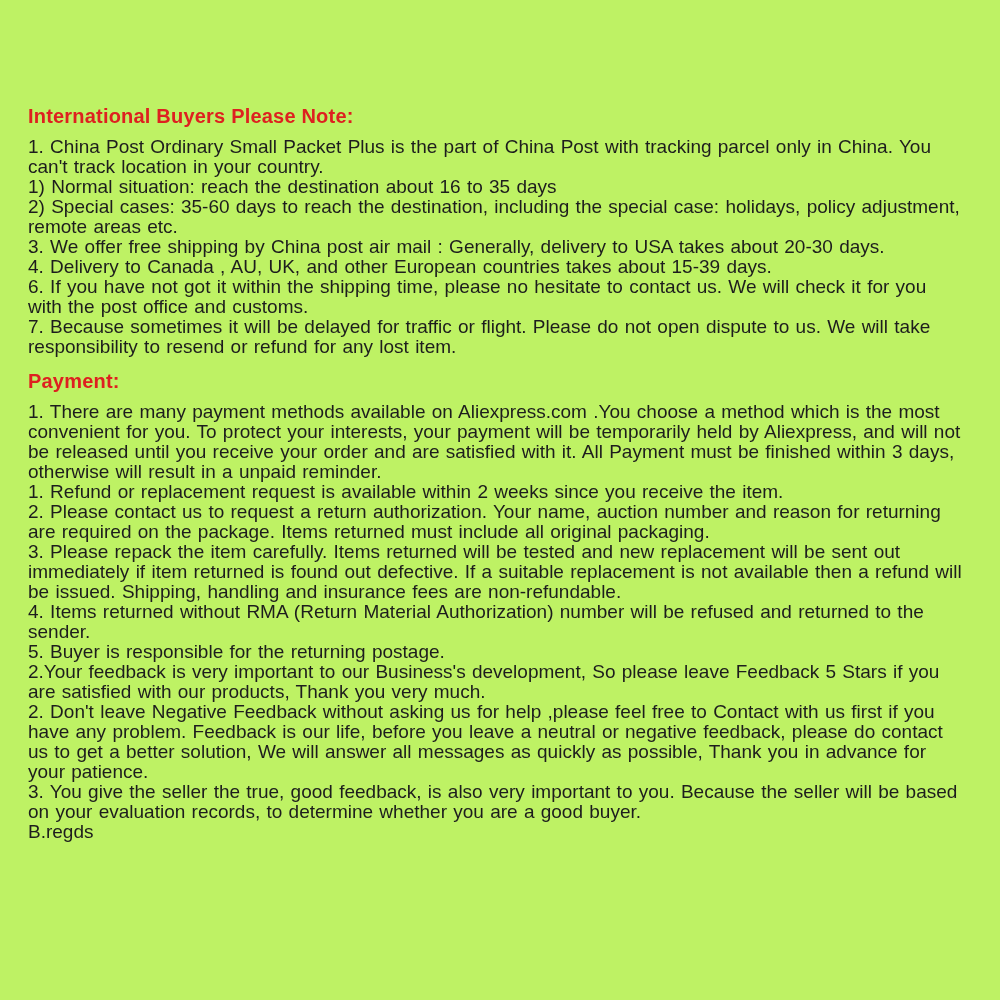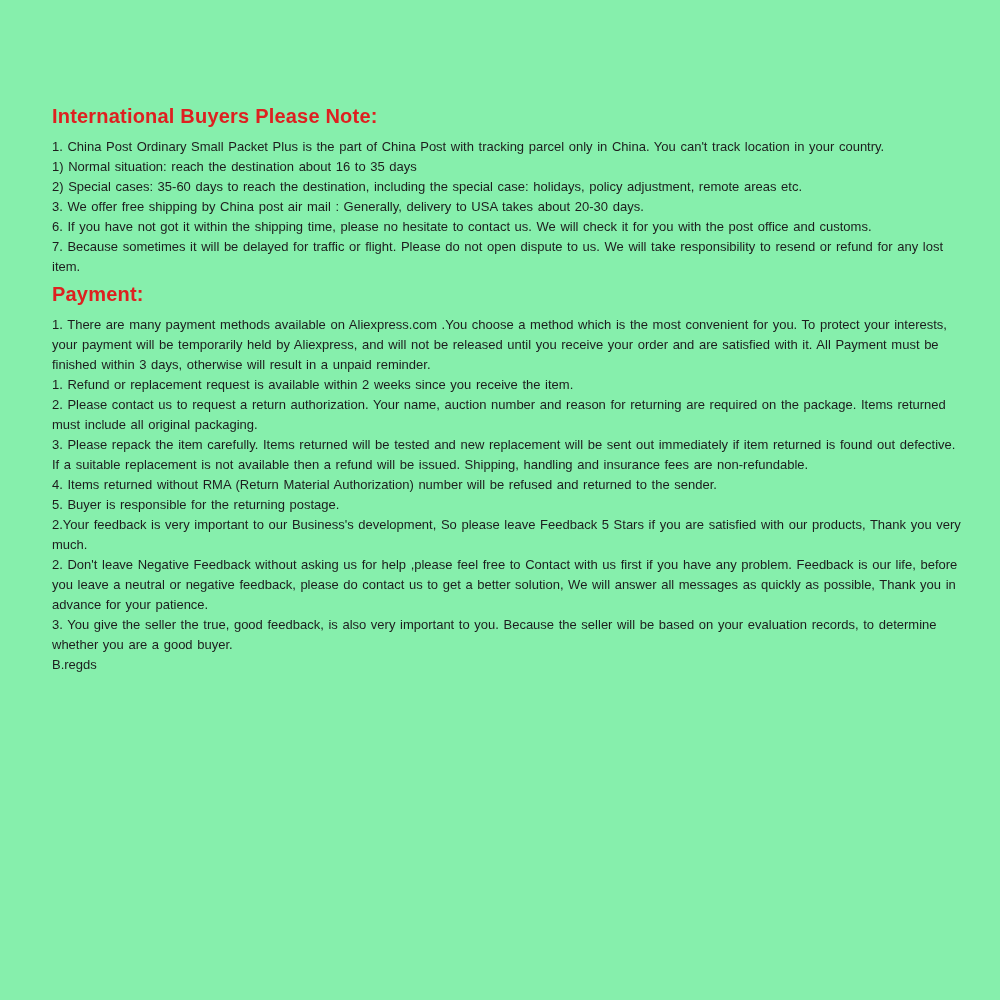--- a/index.html
+++ b/index.html
@@ -10,56 +10,57 @@
   body {
     width: 1000px;
     height: 1000px;
     font-family: "Liberation Sans", sans-serif;
     overflow: hidden;
   }
   .doc {
     box-sizing: border-box;
     width: 1000px;
     height: 1000px;
-    padding: 104px 34px 0 52px;
-    background: #86efac;
+    padding: 104px 34px 0 28px;
+    background: #bef264;
   }
   .policy-section {
     margin: 0;
   }
   .policy-heading {
     color: #de2020;
     font-size: 20px;
     font-weight: bold;
     line-height: 24px;
     margin: 0 0 9px 0;
     letter-spacing: 0.2px;
   }
   .policy-section + .policy-section .policy-heading {
-    margin-top: 5px;
+    margin-top: 12px;
   }
   .policy-line {
     margin: 0;
     color: #1d1d1d;
-    font-size: 13px;
+    font-size: 19px;
     line-height: 20px;
     word-spacing: 1px;
   }
 </style>
 </head>
 <body>
 
 <div class="doc">
 
   <section class="policy-section">
     <h2 class="policy-heading">International Buyers Please Note:</h2>
     <p class="policy-line">1. China Post Ordinary Small Packet Plus is the part of China Post with tracking parcel only in China. You can't track location in your country.</p>
     <p class="policy-line">1) Normal situation: reach the destination about 16 to 35 days</p>
     <p class="policy-line">2) Special cases: 35-60 days to reach the destination, including the special case: holidays, policy adjustment, remote areas etc.</p>
     <p class="policy-line">3. We offer free shipping by China post air mail : Generally, delivery to USA takes about 20-30 days.</p>
+    <p class="policy-line">4. Delivery to Canada , AU, UK, and other European countries takes about 15-39 days.</p>
     <p class="policy-line">6. If you have not got it within the shipping time, please no hesitate to contact us. We will check it for you with the post office and customs.</p>
     <p class="policy-line">7. Because sometimes it will be delayed for traffic or flight. Please do not open dispute to us. We will take responsibility to resend or refund for any lost item.</p>
   </section>
 
   <section class="policy-section">
     <h2 class="policy-heading">Payment:</h2>
     <p class="policy-line">1. There are many payment methods available on Aliexpress.com .You choose a method which is the most convenient for you. To protect your interests, your payment will be temporarily held by Aliexpress, and will not be released until you receive your order and are satisfied with it. All Payment must be finished within 3 days, otherwise will result in a unpaid reminder.</p>
   </section>
 
   <section class="policy-section">

